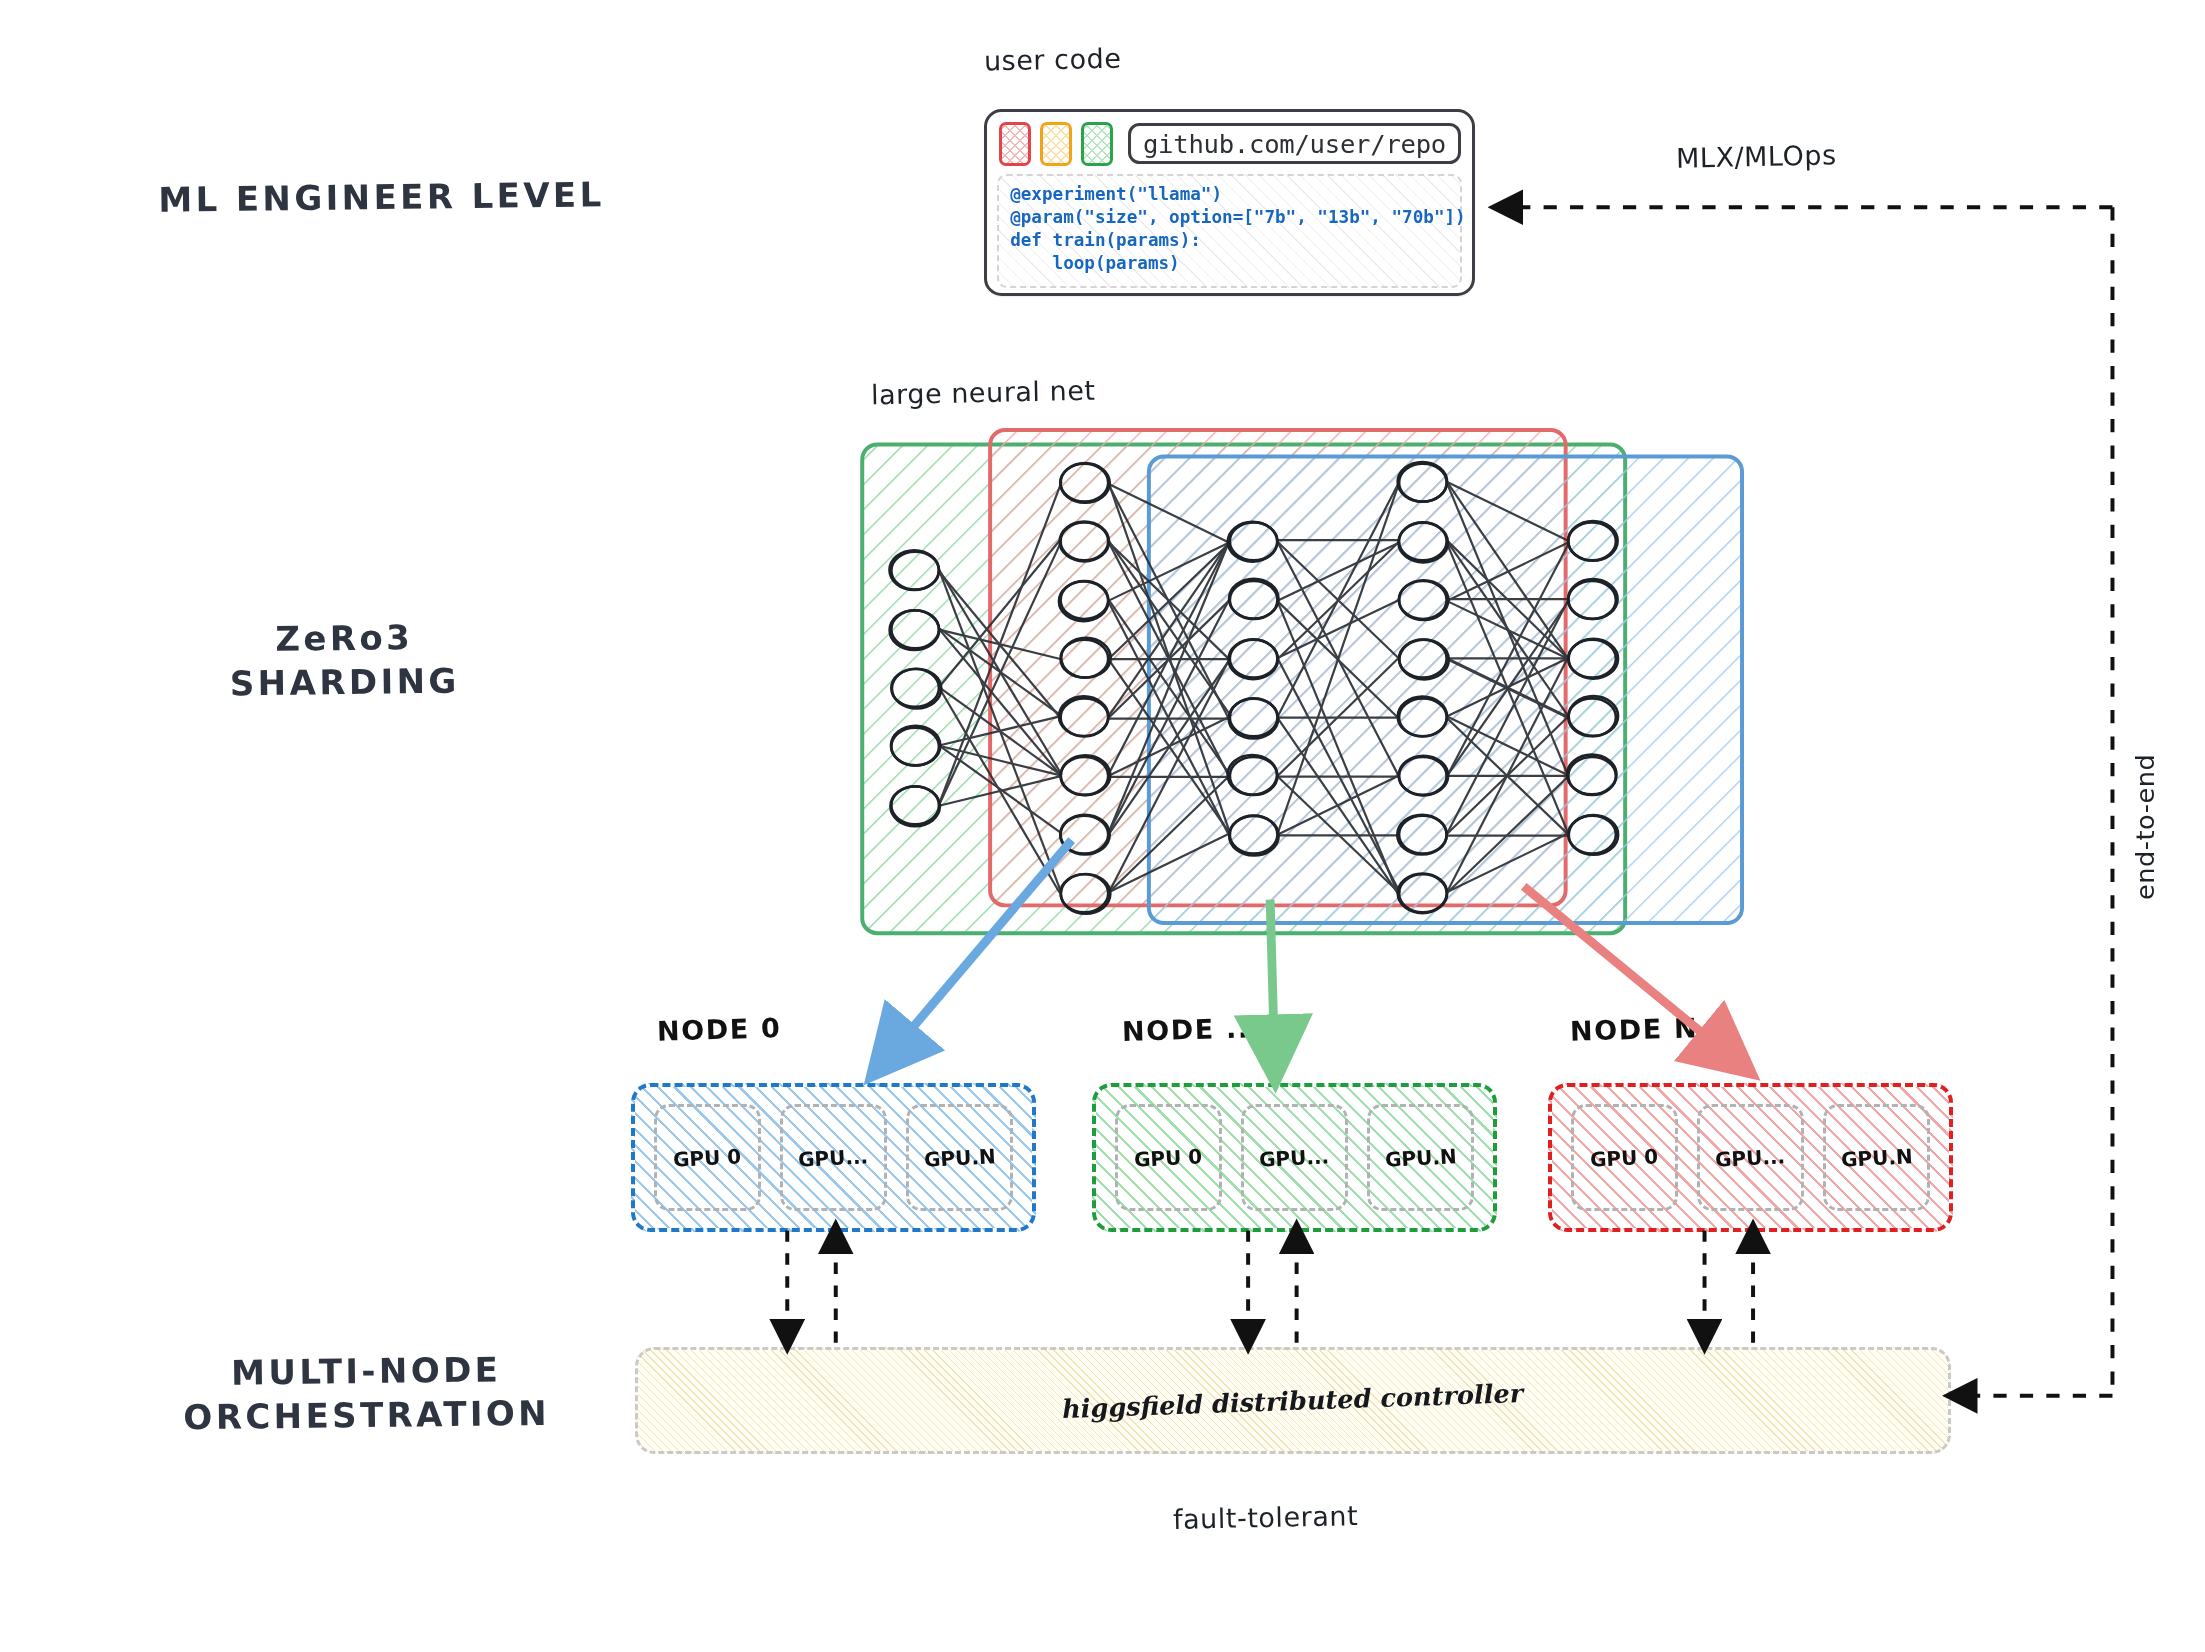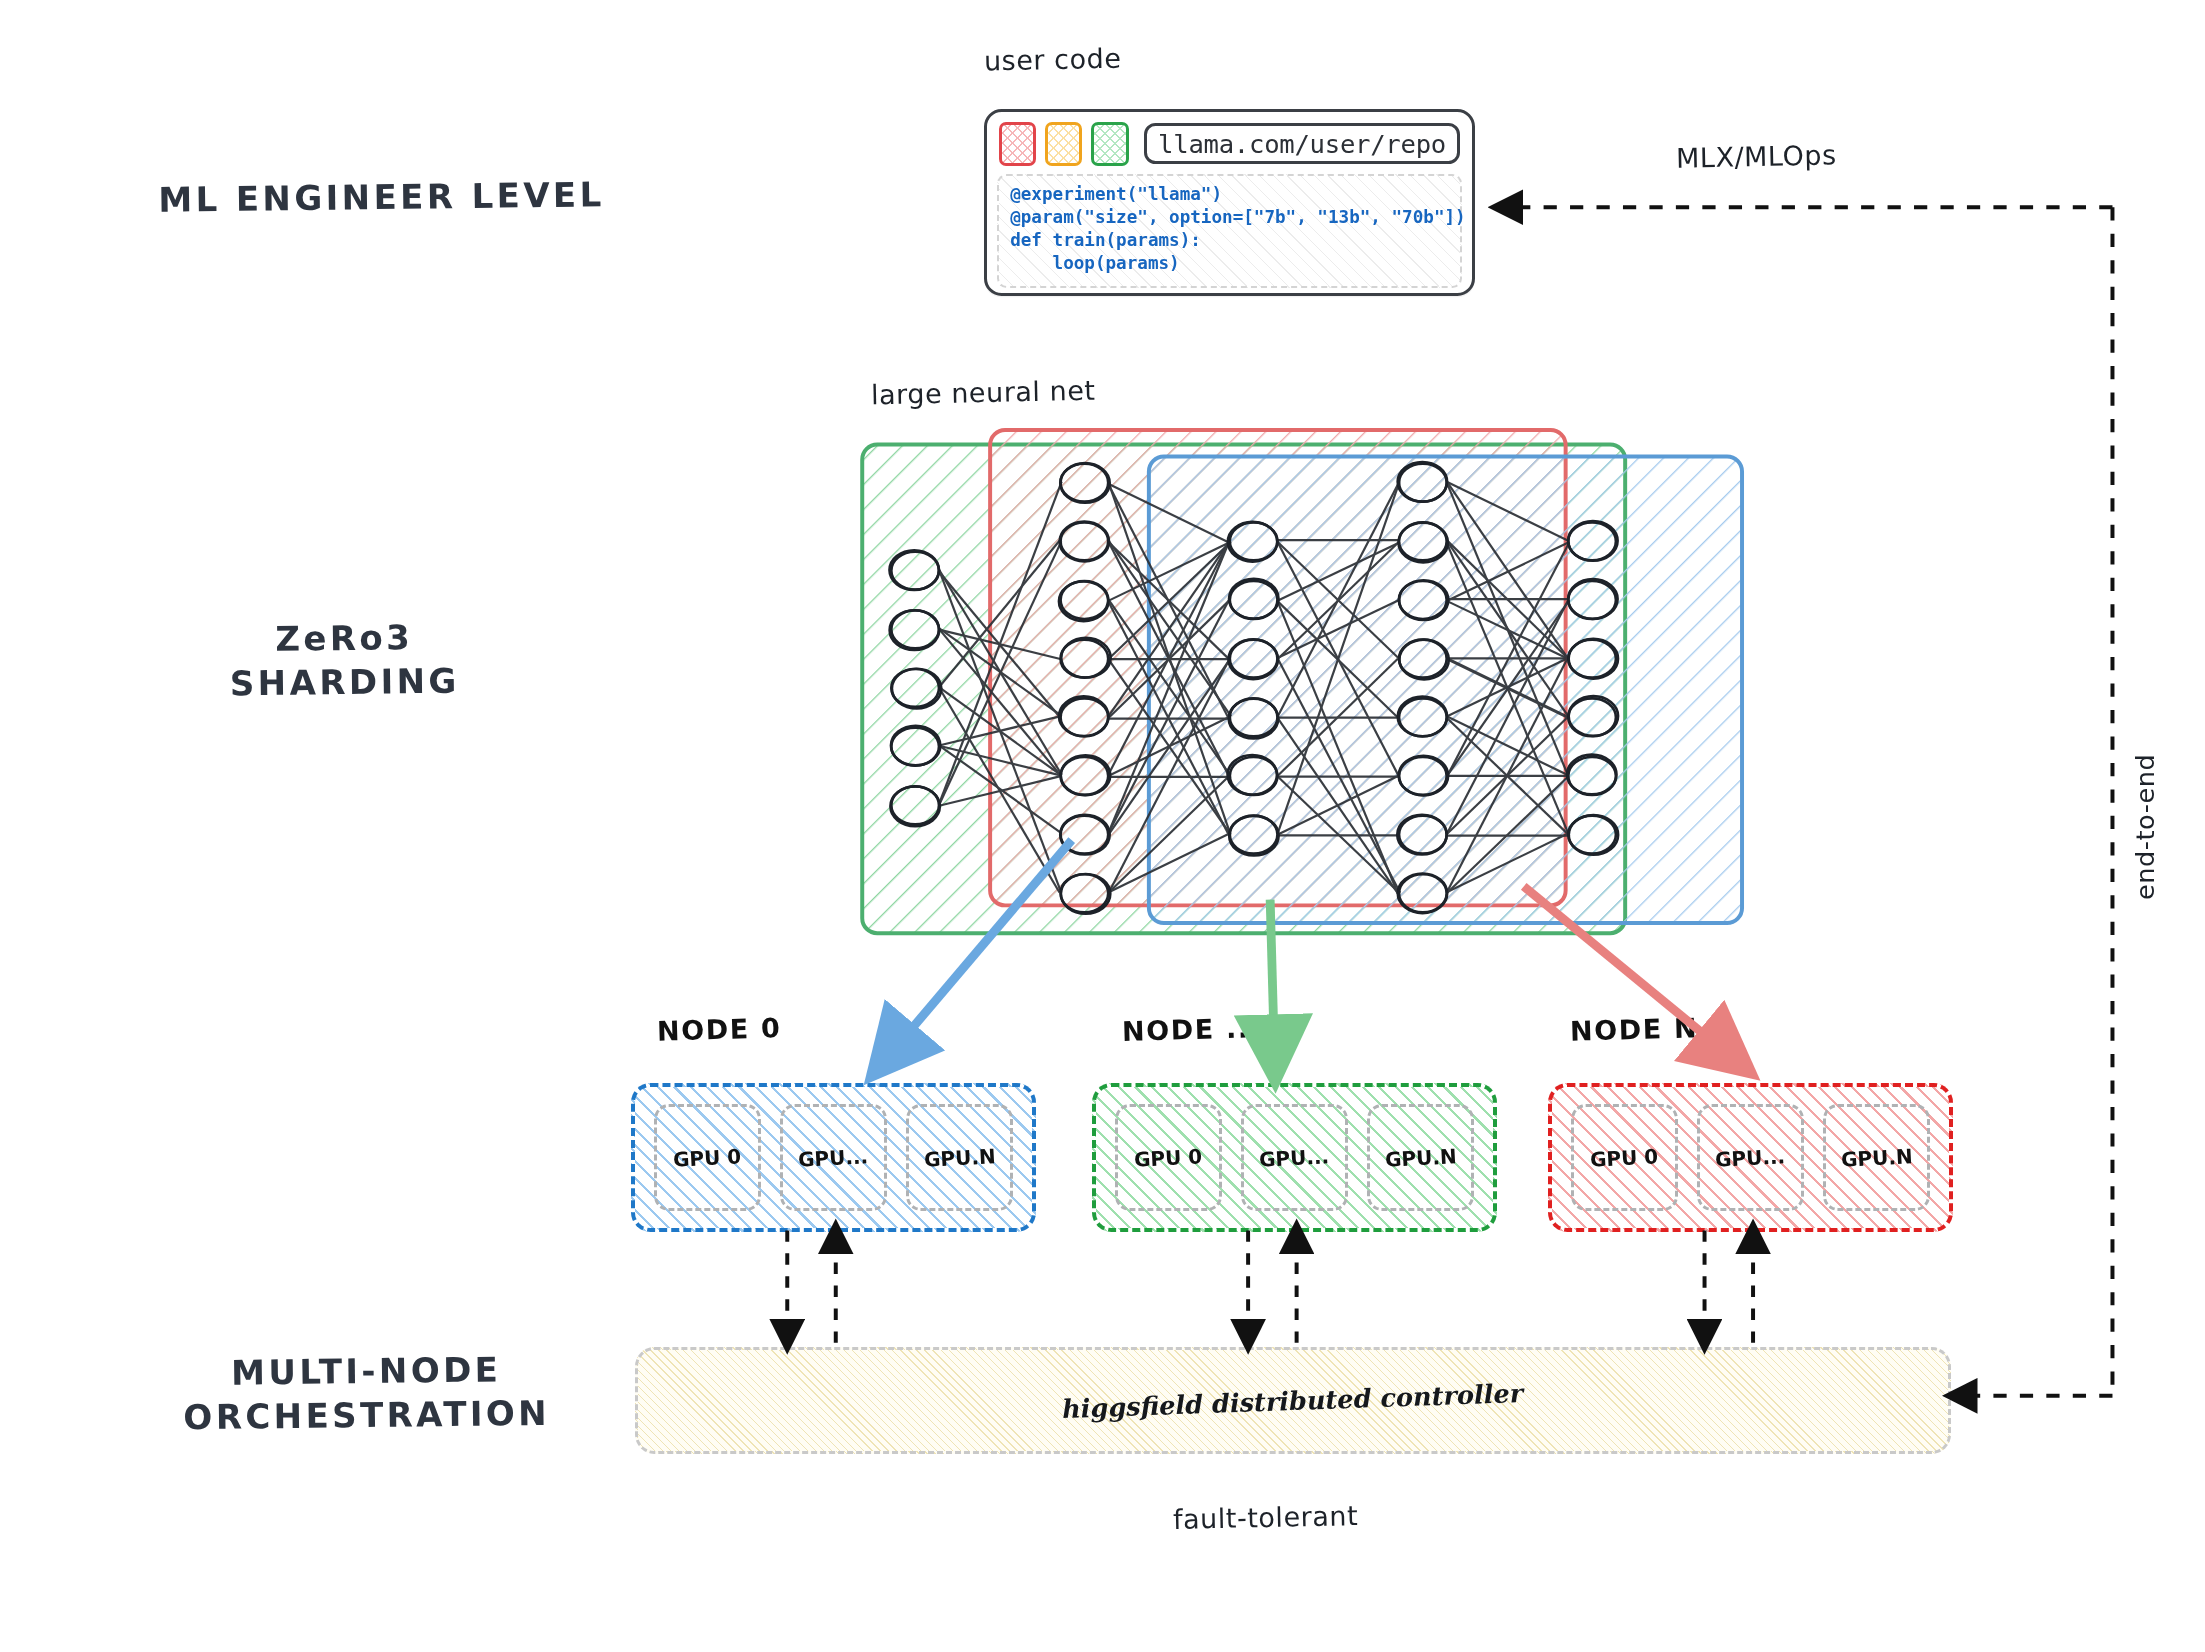--- a/index.html
+++ b/index.html
@@ -86,21 +86,21 @@
   </div>
 
   <div class="abs free-label hand" style="left:984px;top:44px;">user code</div>
 
   <div class="browser" style="left:984px;top:109px;width:485px;height:181px;">
     <div class="brow-bar">
       <div class="dot red"></div>
       <div class="dot yellow"></div>
       <div class="dot green"></div>
       <div class="urlbar">
-        <div class="urltext">llama.com/user/repo</div>
+        <div class="urltext">github.com/user/repo</div>
       </div>
     </div>
     <div class="codearea">
       <pre>@experiment("llama")
 @param("size", option=["7b", "13b", "70b"])
 def train(params):
     loop(params)</pre>
     </div>
   </div>
 

